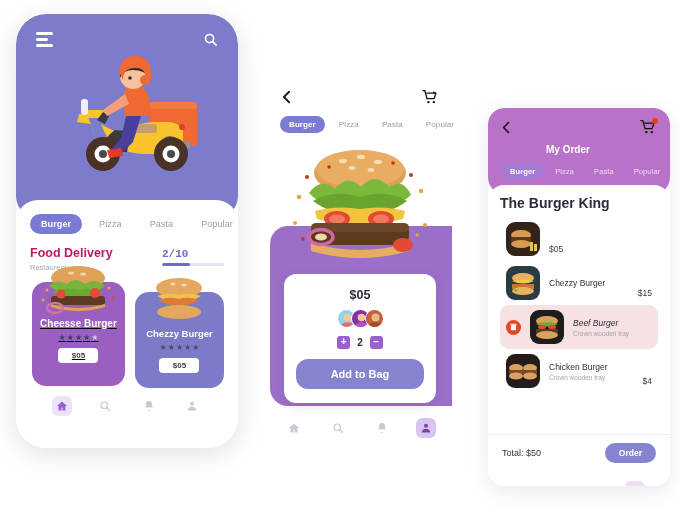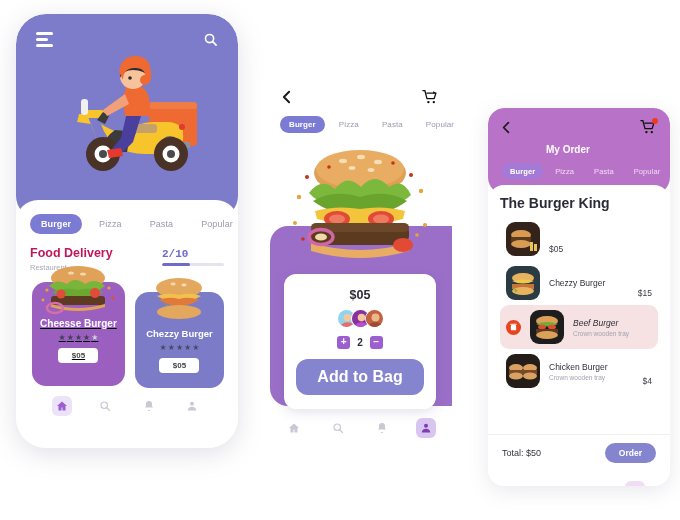--- a/index.html
+++ b/index.html
@@ -104,21 +104,21 @@
   .p2-name { font-size: 11px; color: #8f6fd0; font-weight: bold; margin-top: 4px; }
   .avatars { display: flex; justify-content: center; margin-top: 7px; }
   .av { width: 19px; height: 19px; border-radius: 50%; border: 1.6px solid #fff; margin-left: -5px; overflow: hidden; }
   .av:first-child { margin-left: 0; }
   .stepper { display: flex; align-items: center; justify-content: center; gap: 7px; margin-top: 8px; }
   .sbtn { width: 13px; height: 13px; border-radius: 3px; background: #9b5fd0; color: #fff;
           font-size: 10px; line-height: 12px; font-weight: bold; }
   .sqty { font-size: 10px; color: #2d2d3a; font-weight: bold; }
   .addbag {
     margin-top: 10px; background: #8585cf; color: #fff; font-weight: bold;
-    font-size: 16px; border-radius: 12px; padding: 9px 0; text-align: center;
+    font-size: 11px; border-radius: 12px; padding: 9px 0; text-align: center;
   }
   .p2-nav { position: absolute; left: 0; bottom: 4px; width: 100%; }
   .p2-nav .navi.active { background: #d9c6f0; color: #7b3fb0; }
 
   
   .phone3 {
     position: absolute; left: 488px; top: 108px; width: 182px; height: 378px;
     background: #fff; border-radius: 16px; overflow: hidden;
     box-shadow: 0 5px 20px rgba(120,120,150,0.16);
   }

